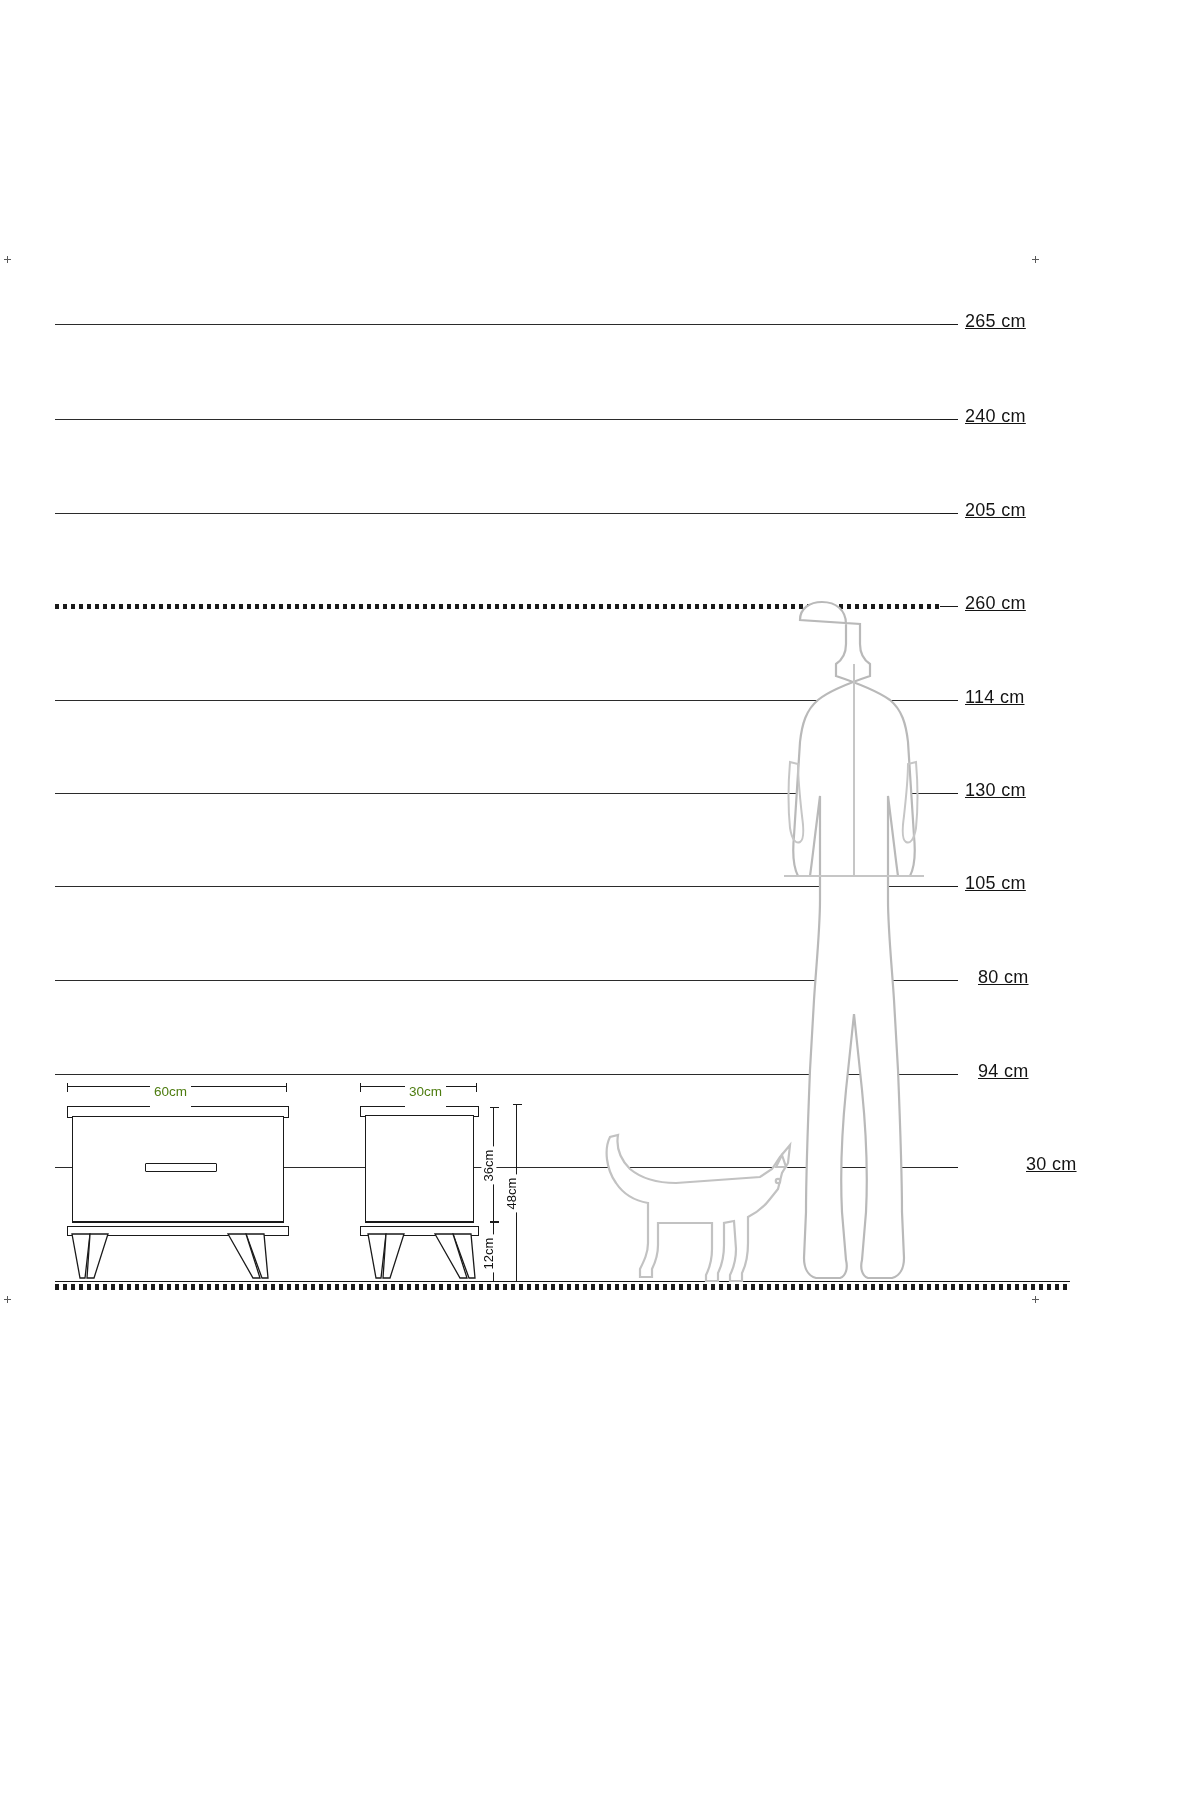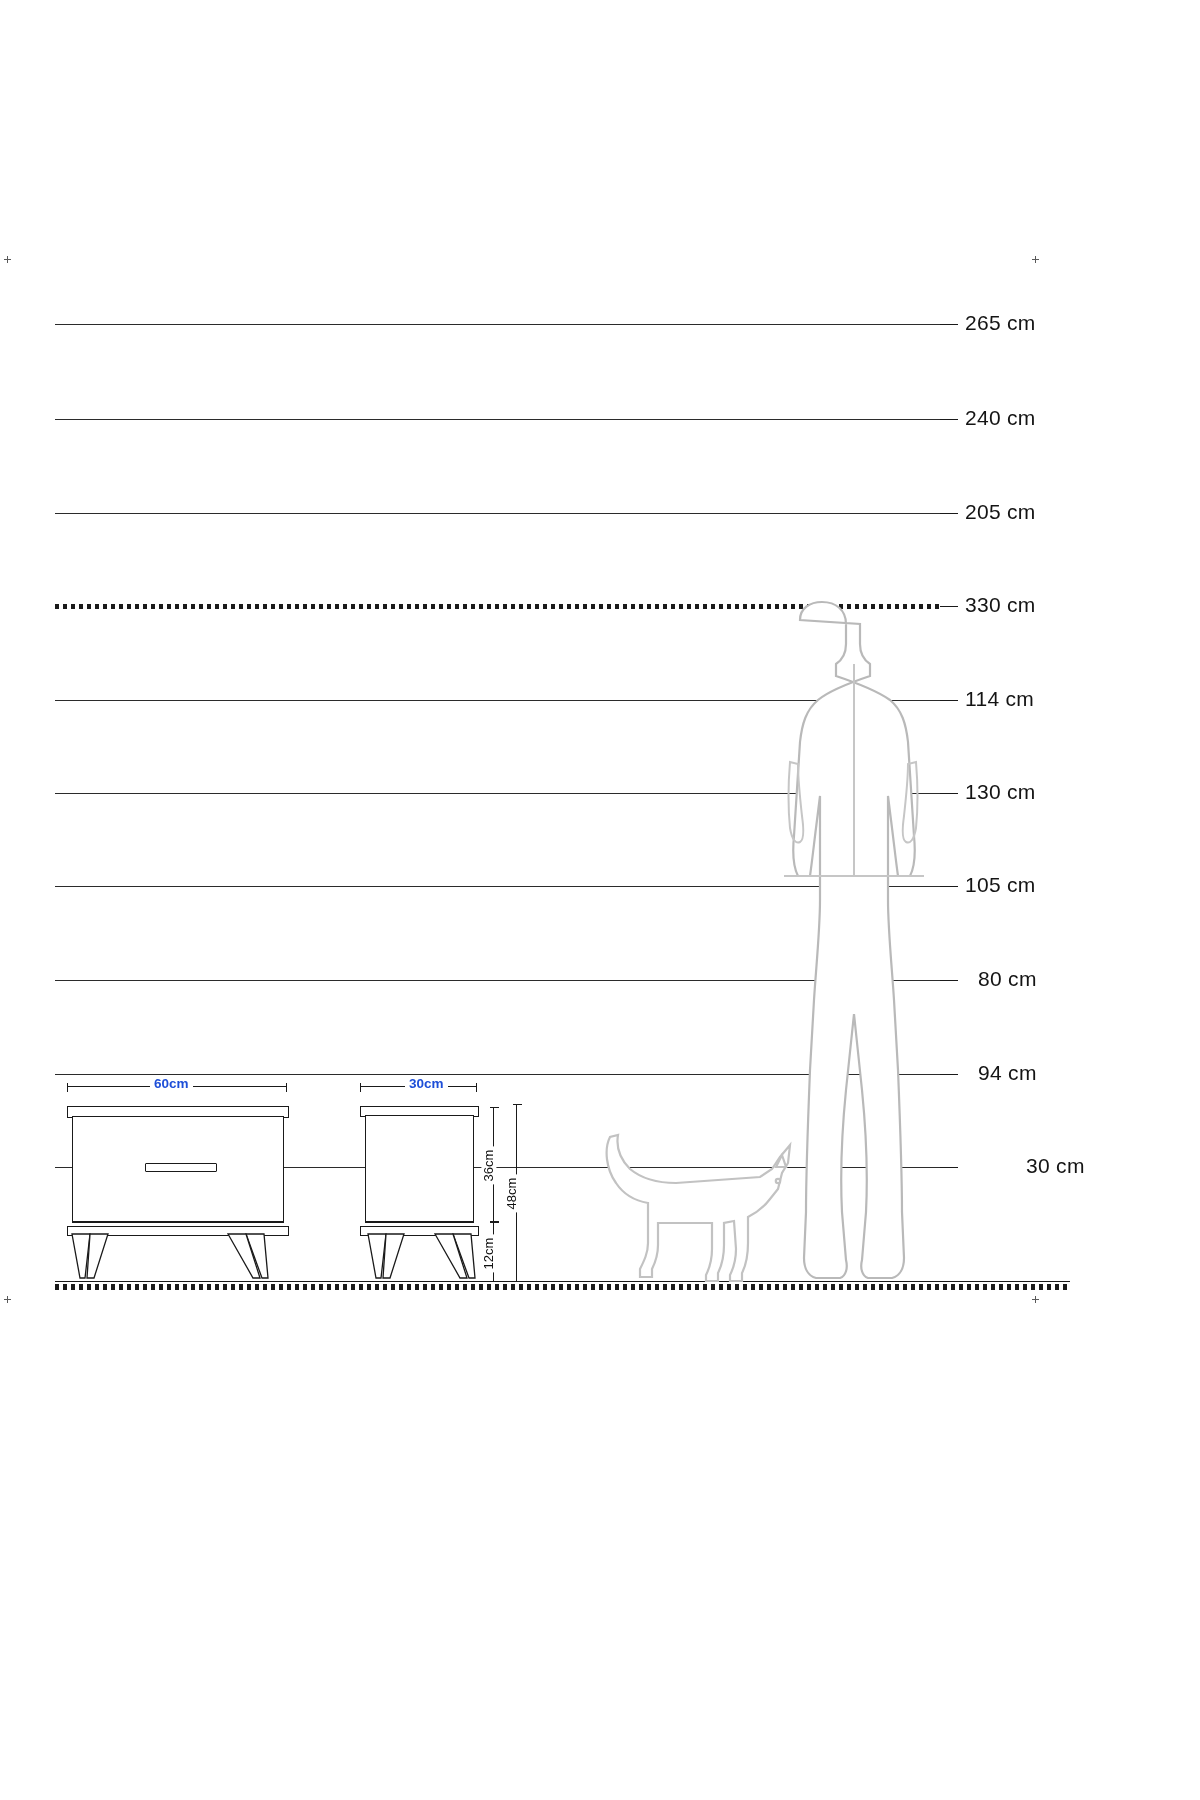--- a/index.html
+++ b/index.html
@@ -3,21 +3,21 @@
 <meta charset="utf-8">
 <style>
   html,body{margin:0;padding:0;background:#ffffff;}
   body{width:1200px;height:1800px;font-family:"Liberation Sans",sans-serif;color:#1a1a1a;}
   #stage{position:relative;width:1200px;height:1800px;overflow:hidden;background:#fff;}
 
   
   .scale-line{position:absolute;height:0;border-top:1.2px solid #2b2b2b;}
   .scale-line.dashed{border-top:none;height:5px;background:repeating-linear-gradient(90deg,#1a1a1a 0 4px,transparent 4px 8px);}
   .scale-tick{position:absolute;height:0;border-top:1.4px solid #1a1a1a;width:18px;}
-  .scale-label{position:absolute;font-size:21px;letter-spacing:.3px;color:#141414;white-space:nowrap;}
+  .scale-label{position:absolute;font-size:18px;letter-spacing:.3px;color:#141414;white-space:nowrap;text-decoration:underline;}
 
   
   .floor{position:absolute;left:55px;width:1015px;height:6px;background:repeating-linear-gradient(90deg,#1a1a1a 0 4px,transparent 4px 8px);}
   .floor-rule{position:absolute;left:55px;width:1015px;height:0;border-top:1.4px solid #1a1a1a;}
 
   
   .corner{position:absolute;width:7px;height:7px;}
   .corner i{position:absolute;background:#5a5a5a;}
   .corner i.h{left:0;top:3px;width:7px;height:1px;}
   .corner i.v{left:3px;top:0;width:1px;height:7px;}
@@ -26,21 +26,21 @@
   .unit{position:absolute;}
   .box{position:absolute;border:1.4px solid #1a1a1a;background:#fff;}
   .hairline{position:absolute;background:#1a1a1a;height:1px;}
   .handle{position:absolute;border:1.3px solid #1a1a1a;background:#fff;border-radius:1px;}
 
   
   .dim-h{position:absolute;height:0;border-top:1.2px solid #1a1a1a;}
   .dim-h::before,.dim-h::after{content:"";position:absolute;top:-4px;width:1.4px;height:9px;background:#1a1a1a;}
   .dim-h::before{left:0;}
   .dim-h::after{right:0;}
-  .dim-label{position:absolute;font-size:13.5px;background:#fff;padding:0 4px;color:#1d4ed8;white-space:nowrap;font-weight:bold;}
+  .dim-label{position:absolute;font-size:13.5px;background:#fff;padding:8px 4px;color:#4d7c0f;white-space:nowrap;}
   .dim-v{position:absolute;width:0;border-left:1.2px solid #1a1a1a;}
   .dim-v::before,.dim-v::after{content:"";position:absolute;left:-4px;width:9px;height:1.4px;background:#1a1a1a;}
   .dim-v::before{top:0;}
   .dim-v::after{bottom:0;}
   .dim-label-v{position:absolute;font-size:13px;color:#111;white-space:nowrap;transform-origin:center center;transform:rotate(-90deg);background:#fff;padding:0 3px;}
 
   .figure{position:absolute;}
   .silhouette{fill:#ffffff;stroke:#b9b9b9;stroke-width:2.2;}
   .silhouette-inner{fill:none;stroke:#c6c6c6;stroke-width:2;}
   .cat{fill:#ffffff;stroke:#c2c2c2;stroke-width:2.2;}
@@ -74,21 +74,21 @@
   <div class="scale-line" style="left:55px;top:419px;width:885px;"></div>
   <div class="scale-tick" style="left:940px;top:419px;"></div>
   <div class="scale-label" style="left:965px;top:406px;">240 cm</div>
 
   <div class="scale-line" style="left:55px;top:513px;width:885px;"></div>
   <div class="scale-tick" style="left:940px;top:513px;"></div>
   <div class="scale-label" style="left:965px;top:500px;">205 cm</div>
 
   <div class="scale-line dashed" style="left:55px;top:604px;width:885px;"></div>
   <div class="scale-tick" style="left:940px;top:606px;"></div>
-  <div class="scale-label" style="left:965px;top:593px;">330 cm</div>
+  <div class="scale-label" style="left:965px;top:593px;">260 cm</div>
 
   <div class="scale-line" style="left:55px;top:700px;width:885px;"></div>
   <div class="scale-tick" style="left:940px;top:700px;"></div>
   <div class="scale-label" style="left:965px;top:687px;">114 cm</div>
 
   <div class="scale-line" style="left:55px;top:793px;width:885px;"></div>
   <div class="scale-tick" style="left:940px;top:793px;"></div>
   <div class="scale-label" style="left:965px;top:780px;">130 cm</div>
 
   <div class="scale-line" style="left:55px;top:886px;width:885px;"></div>

